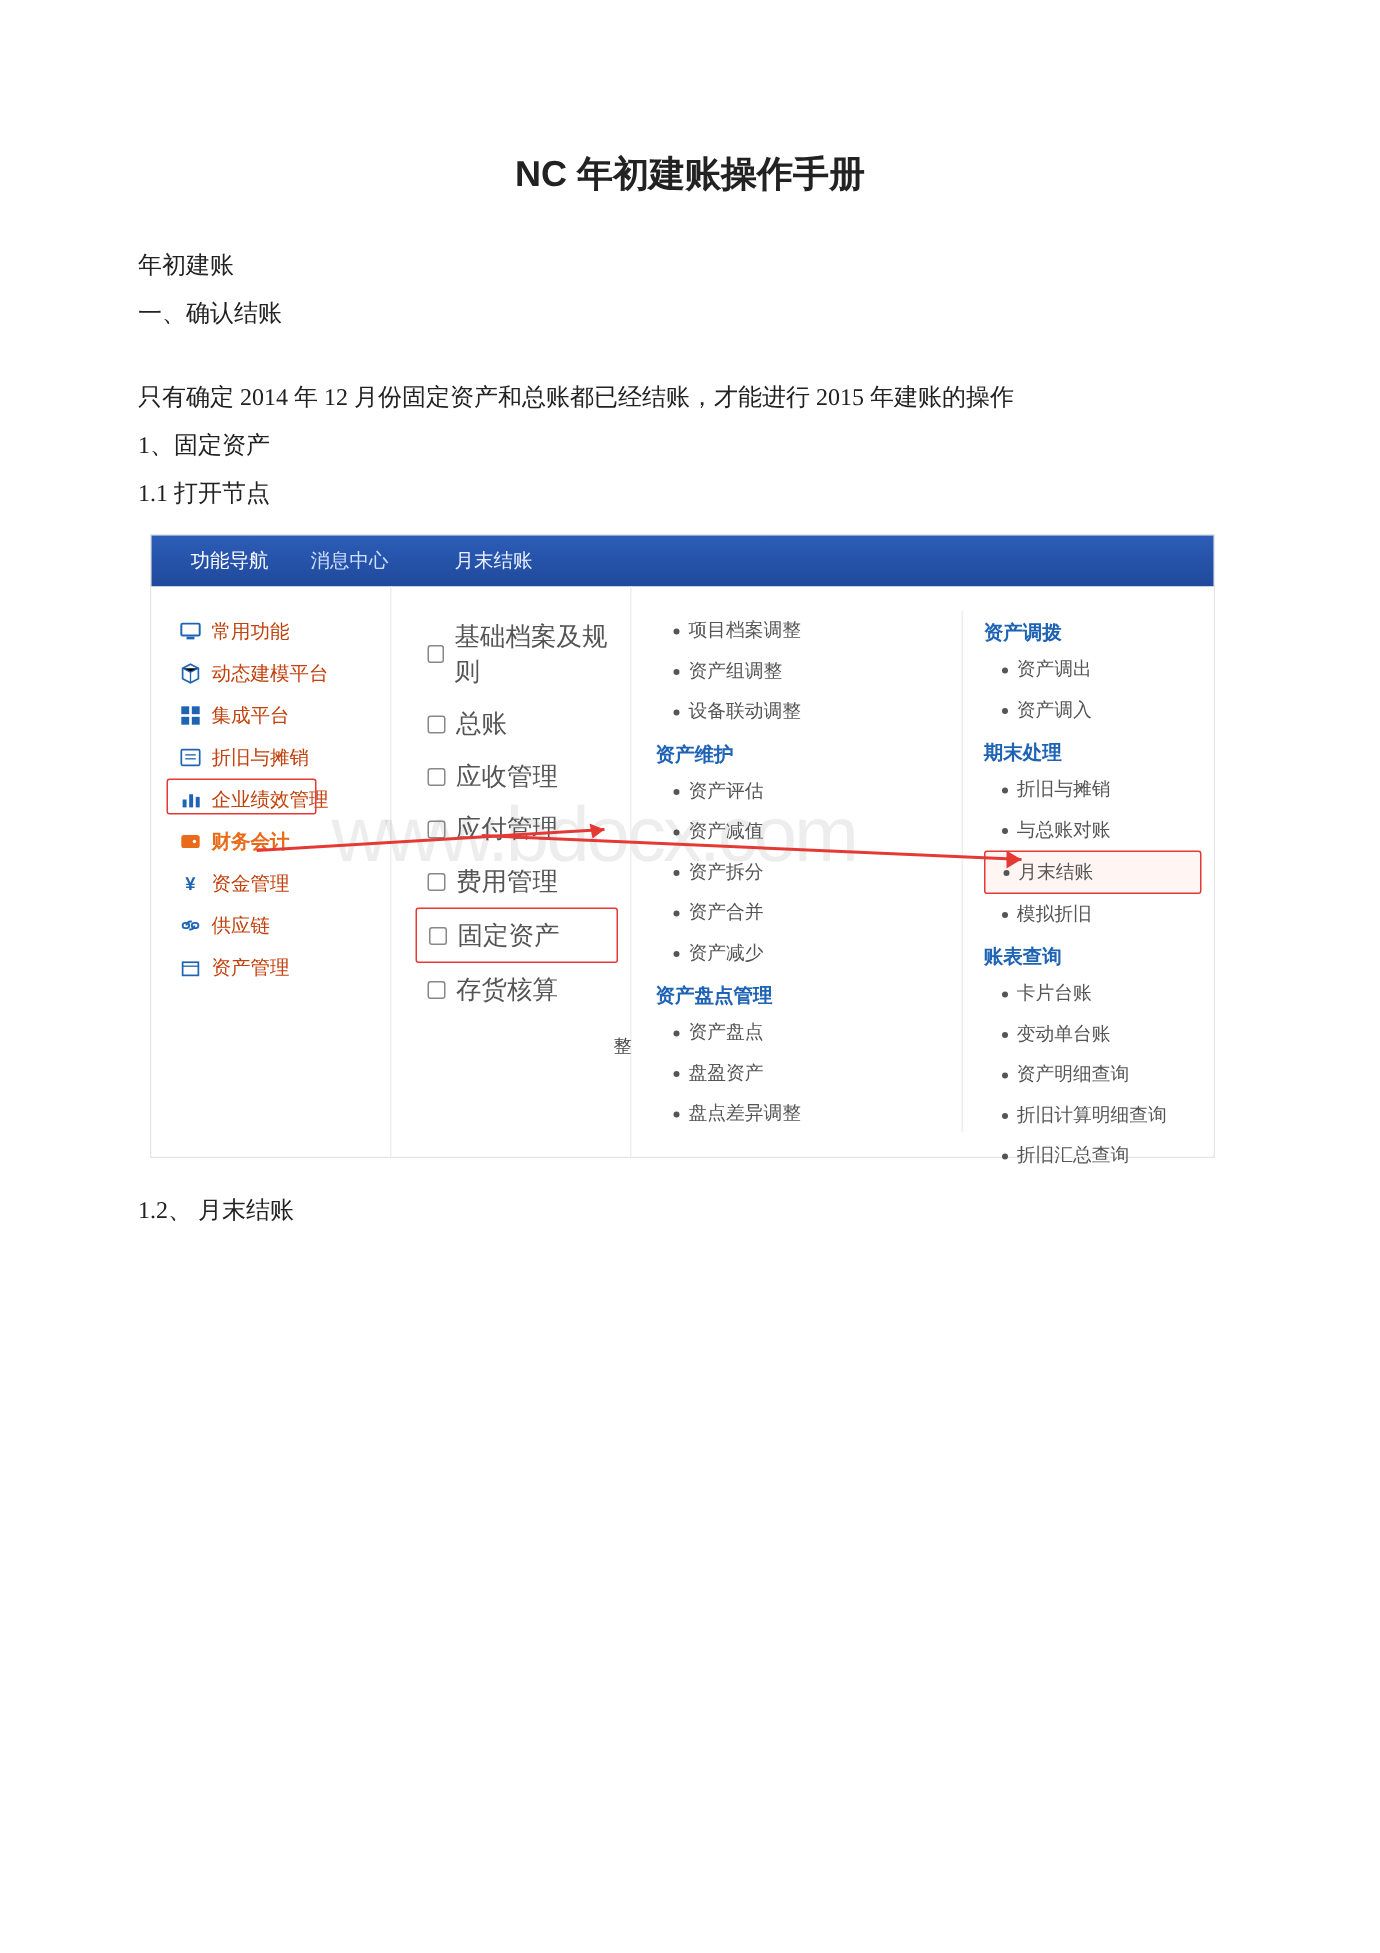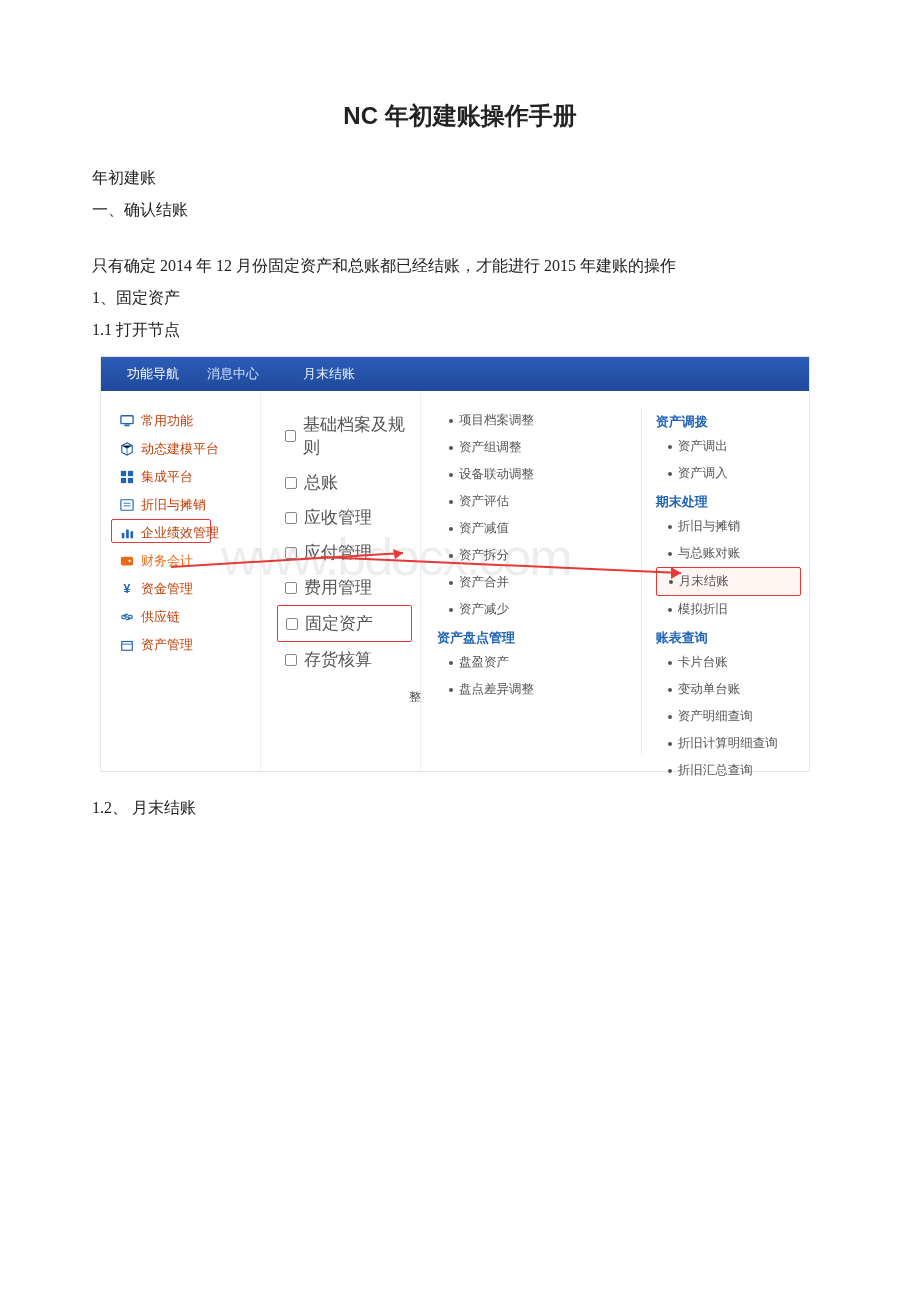--- a/index.html
+++ b/index.html
@@ -85,21 +85,21 @@
     display: flex;
     align-items: center;
     gap: 6px;
     padding: 5px 2px;
     color: #c2410c;
     font-size: 13px;
     cursor: pointer;
   }
   .sideitem.active {
     color: #e96b1a;
-    font-weight: normal;
+    font-weight: bold;
   }
   .sideicon {
     width: 16px; height: 16px;
     display: inline-flex; align-items:center; justify-content:center;
     font-size: 12px;
   }
   .sideicon svg { display:block; }
 
   .grayitem {
     display: flex;
@@ -332,36 +332,40 @@
         <div id="col3a-host">
             <div class="linkitem">
               <span>项目档案调整</span>
             </div>
             <div class="linkitem">
               <span>资产组调整</span>
             </div>
             <div class="linkitem">
               <span>设备联动调整</span>
             </div>
+            <div class="grouphdr">资产维护</div>
             <div class="linkitem">
               <span>资产评估</span>
             </div>
             <div class="linkitem">
               <span>资产减值</span>
             </div>
             <div class="linkitem">
               <span>资产拆分</span>
             </div>
             <div class="linkitem">
               <span>资产合并</span>
             </div>
             <div class="linkitem">
               <span>资产减少</span>
             </div>
             <div class="grouphdr">资产盘点管理</div>
+            <div class="linkitem">
+              <span>资产盘点</span>
+            </div>
             <div class="linkitem">
               <span>盘盈资产</span>
             </div>
             <div class="linkitem">
               <span>盘点差异调整</span>
             </div>
           </div>
       </div>
       <div class="col3b">
         <div id="col3b-host">

